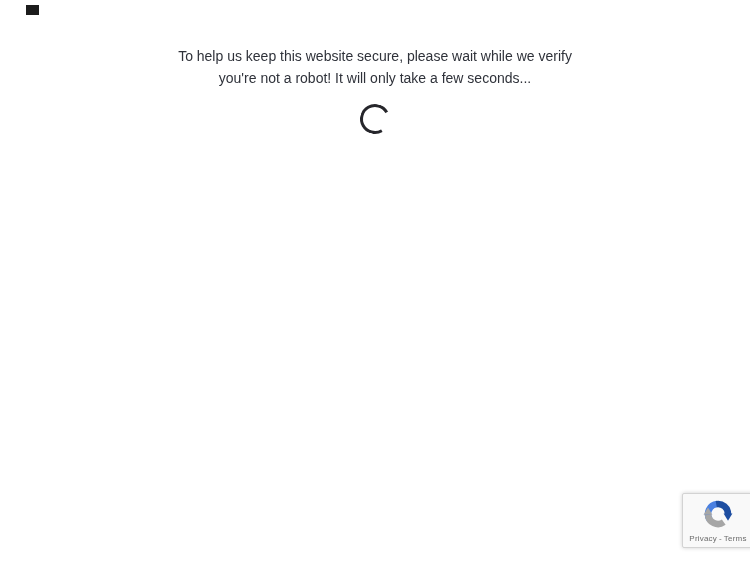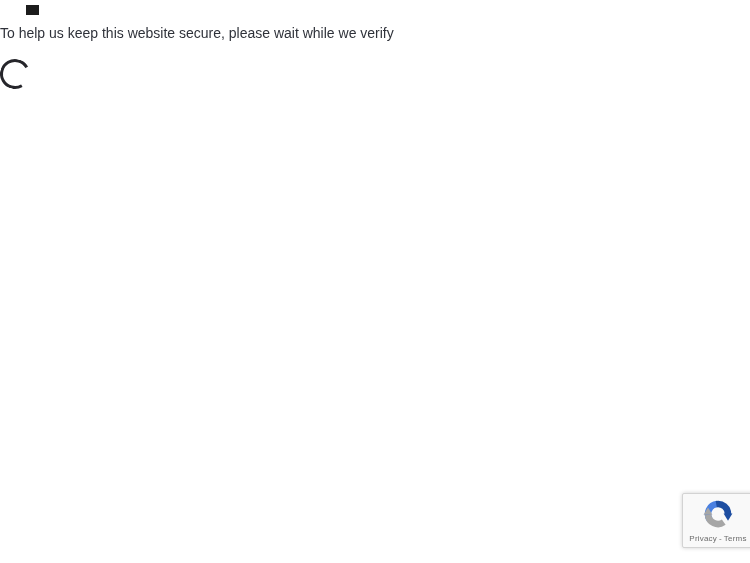--- a/index.html
+++ b/index.html
@@ -18,22 +18,22 @@
   
   .artifact-box {
     position: absolute;
     left: 26px;
     top: 5px;
     width: 13px;
     height: 10px;
     background: #1c1c1c;
   }
   .content {
-    padding-top: 22px;
-    text-align: left;
+    padding-top: 45px;
+    text-align: center;
   }
   .verify-message {
     color: #2f323a;
     font-size: 14px;
     line-height: 22px;
   }
   .spinner {
     display: inline-block;
     margin-top: 15px;
     width: 24px;
@@ -73,20 +73,21 @@
 </head>
 <body>
 
 <div class="page">
 
   <div class="artifact-box"></div>
 
   <div class="content">
     <div class="verify-message">
       <div>To help us keep this website secure, please wait while we verify</div>
+      <div>you're not a robot! It will only take a few seconds...</div>
     </div>
     <div class="spinner"></div>
   </div>
 
   <div class="recaptcha-badge">
     <svg class="recaptcha-logo" width="36" height="36" viewBox="0 0 36 36" aria-hidden="true">
 
       <path d="M 9.81 22.74 A 10 10 0 0 1 17.13 7.04" fill="none" stroke="#4a80e1" stroke-width="6.5"></path>
 
       <path d="M 16.26 7.15 A 10 10 0 0 1 28 17" fill="none" stroke="#1e4ea1" stroke-width="6.5"></path>

